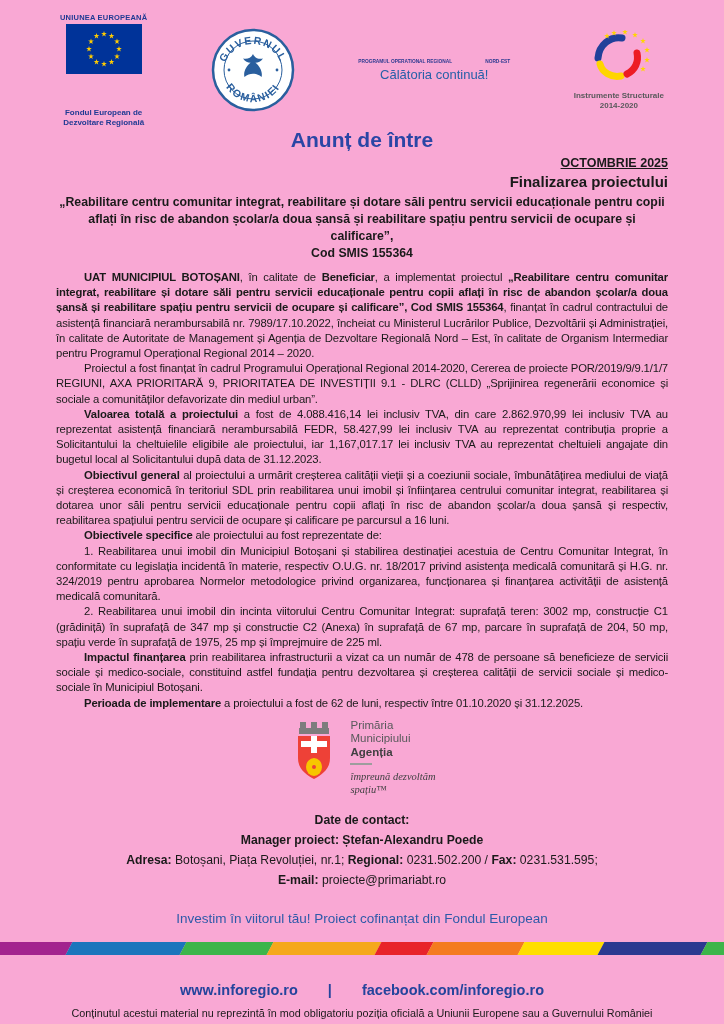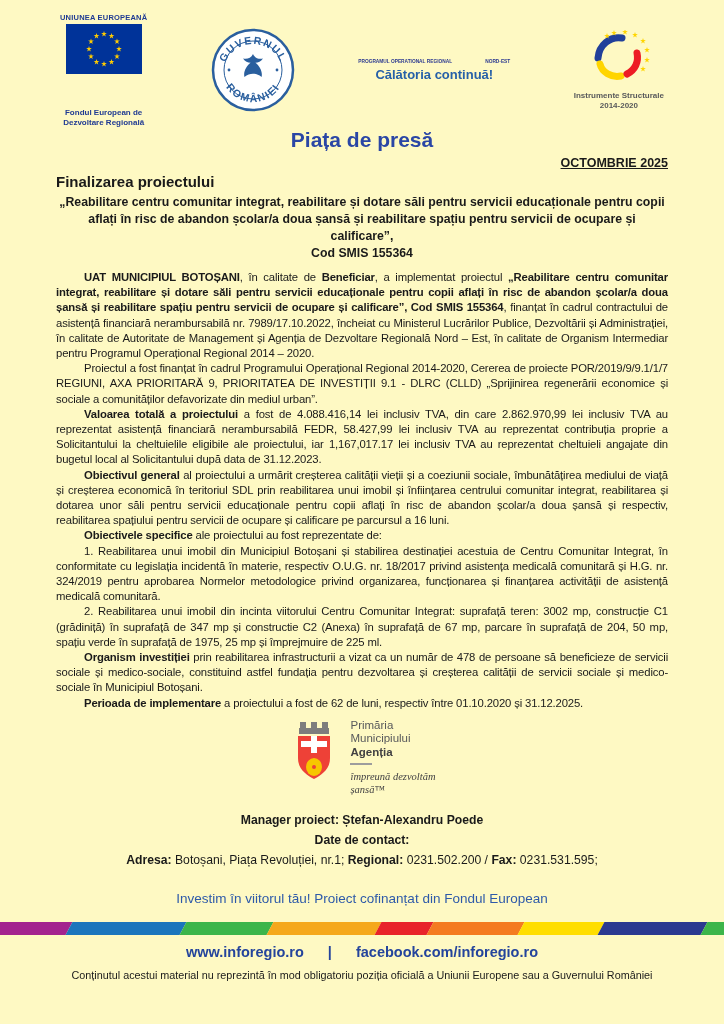--- a/index.html
+++ b/index.html
@@ -1,20 +1,20 @@
 <!DOCTYPE html>
 <html lang="ro" style="--title-blue: #2a46a5; --regio-blue: #2b3990; --statement-blue: #2e5aa9; --link-blue: #24449c; --text-black: #1a1a1a;"><head>
 <meta charset="utf-8">
 <style>
   html,body{margin:0;padding:0;background:#ffffff;}
   .page{
     position:relative;
     width:724px;height:1024px;
     margin:0 auto;
-    background:#fef9c3;
+    background:#f9a8d4;
     font-family:"Liberation Sans",sans-serif;
     color:var(--text-black,#1a1a1a);
     overflow:hidden;
     box-sizing:border-box;
     padding:24px 56px 0 56px;
   }
   
   .logo-row{display:flex;align-items:center;justify-content:space-between;height:92px;padding:0 4px;}
   .logo-block{display:flex;flex-direction:column;align-items:center;gap:2px;}
   .eu-caption-top{font-size:7.5px;font-weight:bold;color:#1f3a93;letter-spacing:.2px;}
@@ -22,48 +22,48 @@
   .gov-seal svg{display:block;}
   
   .regio{display:flex;flex-direction:column;align-items:center;}
   .regio-word{display:flex;align-items:center;line-height:1;}
   .regio-word .word{font-size:41px;font-weight:800;color:var(--regio-blue,#2b3990);letter-spacing:-1.5px;}
   .regio-o{position:relative;width:34px;height:34px;border-radius:50%;margin-left:2px;margin-top:-4px;
     background:conic-gradient(from -30deg,#2b3990,#1b75bc,#00a79d,#8dc63f,#ffde00,#f7941d,#ed1c24,#92278f,#2b3990);}
   .regio-o-hole{position:absolute;inset:9px;background:#fff;border-radius:50%;}
   .regio-o-diamond{position:absolute;width:12px;height:12px;background:#fff;left:11px;top:-3px;transform:rotate(45deg);}
   .regio-sub{display:flex;justify-content:space-between;width:152px;font-size:4.8px;font-weight:bold;color:var(--regio-blue,#2b3990);margin-top:1px;}
-  .regio-tagline{font-size:13px;font-weight:700;color:#2660a8;margin-top:3px;}
+  .regio-tagline{font-size:13px;font-weight:400;color:#2660a8;margin-top:3px;}
   
   .is-caption{font-size:8px;font-weight:bold;color:#58595b;text-align:center;line-height:10px;margin-top:1px;}
   
   .doc-title{margin:12px 0 0 0;text-align:center;font-size:21px;font-weight:bold;color:var(--title-blue,#2a46a5);}
   .doc-date{text-align:right;font-size:12.5px;font-weight:bold;margin-top:4px;text-decoration:underline;}
-  .doc-heading{margin:3px 0 0 0;text-align:left;font-size:15px;font-weight:bold;color:#1a1a1a;}
+  .doc-heading{margin:3px 0 0 0;text-align:right;font-size:15px;font-weight:bold;color:#1a1a1a;}
   .project-title{margin-top:4px;text-align:center;font-size:12.3px;font-weight:bold;line-height:17px;}
   .project-code{text-align:center;font-size:12.3px;font-weight:bold;line-height:17px;}
   
   .body-text{margin-top:8px;}
   .para{margin:0;font-size:11.3px;line-height:15.2px;text-align:justify;text-indent:28px;letter-spacing:-0.15px;}
   .para .b{font-weight:bold;}
   
   .city-logo{display:flex;justify-content:center;align-items:flex-start;gap:10px;margin-top:8px;}
   .city-text{display:flex;flex-direction:column;}
   .city-name{font-size:11.5px;color:#58595b;line-height:13.5px;}
   .city-name.bold{font-weight:bold;color:#414042;}
   .city-sep{width:22px;height:2px;background:#9d9d9d;margin:4px 0 5px 0;}
   .city-slogan{font-family:"Liberation Serif",serif;font-style:italic;font-size:10.5px;color:#414042;line-height:13px;}
   
   .contact{margin-top:14px;text-align:center;font-size:12.2px;line-height:20px;}
   .contact .b{font-weight:bold;}
   
   .statement{margin-top:18px;text-align:center;font-size:13.5px;line-height:21px;color:var(--statement-blue,#2e5aa9);}
   .stripe{margin:13px -56px 0 -56px;height:13px;display:flex;overflow:hidden;}
   .stripe .seg{height:100%;transform:skewX(-28deg);}
-  .links-row{margin-top:9px;display:flex;justify-content:center;align-items:center;gap:24px;
+  .links-row{margin-top:27px;display:flex;justify-content:center;align-items:center;gap:30px;
     font-size:14.5px;font-weight:bold;color:var(--link-blue,#24449c);}
   .links-row a{color:var(--link-blue,#24449c);text-decoration:none;}
   .disclaimer{margin-top:9px;text-align:center;font-size:10.8px;color:#1a1a1a;}
 </style>
 </head>
 <body>
 
 <div class="page">
 
   <div class="logo-row">
@@ -144,35 +144,35 @@
             <use href="#star" x="27" y="6"></use>
         </g>
       </svg>
       <span class="is-caption">
         <span>Instrumente Structurale</span><br>
         <span>2014-2020</span>
       </span>
     </div>
   </div>
 
-  <h1 class="doc-title">Piața de presă</h1>
+  <h1 class="doc-title">Anunț de între</h1>
   <div class="doc-date">OCTOMBRIE 2025</div>
   <h2 class="doc-heading">Finalizarea proiectului</h2>
   <div class="project-title">„Reabilitare centru comunitar integrat, reabilitare și dotare săli pentru servicii educaționale pentru copii aflați în risc de abandon școlar/a doua șansă și reabilitare spațiu pentru servicii de ocupare și calificare”,</div>
   <div class="project-code">Cod SMIS 155364</div>
 
   <div class="body-text">
     <p class="para"><span class="b">UAT MUNICIPIUL BOTOȘANI</span><span>, în calitate de </span><span class="b">Beneficiar</span><span>, a implementat proiectul </span><span class="b">„Reabilitare centru comunitar integrat, reabilitare și dotare săli pentru servicii educaționale pentru copii aflați în risc de abandon școlar/a doua șansă și reabilitare spațiu pentru servicii de ocupare și calificare”, Cod SMIS 155364</span><span>, finanțat în cadrul contractului de asistență financiară nerambursabilă nr. 7989/17.10.2022, încheiat cu Ministerul Lucrărilor Publice, Dezvoltării și Administrației, în calitate de Autoritate de Management și Agenția de Dezvoltare Regională Nord – Est, în calitate de Organism Intermediar pentru Programul Operațional Regional 2014 – 2020.</span></p>
     <p class="para"><span>Proiectul a fost finanțat în cadrul Programului Operațional Regional 2014-2020, Cererea de proiecte POR/2019/9/9.1/1/7 REGIUNI, AXA PRIORITARĂ 9, PRIORITATEA DE INVESTIȚII 9.1 - DLRC (CLLD) „Sprijinirea regenerării economice și sociale a comunităților defavorizate din mediul urban”.</span></p>
     <p class="para"><span class="b">Valoarea totală a proiectului</span><span> a fost de 4.088.416,14 lei inclusiv TVA, din care 2.862.970,99 lei inclusiv TVA au reprezentat asistență financiară nerambursabilă FEDR, 58.427,99 lei inclusiv TVA au reprezentat contribuția proprie a Solicitantului la cheltuielile eligibile ale proiectului, iar 1,167,017.17 lei inclusiv TVA au reprezentat cheltuieli angajate din bugetul local al Solicitantului după data de 31.12.2023.</span></p>
     <p class="para"><span class="b">Obiectivul general</span><span> al proiectului a urmărit creșterea calității vieții și a coeziunii sociale, îmbunătățirea mediului de viață și creșterea economică în teritoriul SDL prin reabilitarea unui imobil și înființarea centrului comunitar integrat, reabilitarea și dotarea unor săli pentru servicii educaționale pentru copii aflați în risc de abandon școlar/a doua șansă și respectiv, reabilitarea spațiului pentru servicii de ocupare și calificare pe parcursul a 16 luni.</span></p>
     <p class="para"><span class="b">Obiectivele specifice</span><span> ale proiectului au fost reprezentate de:</span></p>
     <p class="para"><span>1. Reabilitarea unui imobil din Municipiul Botoșani și stabilirea destinației acestuia de Centru Comunitar Integrat, în conformitate cu legislația incidentă în materie, respectiv O.U.G. nr. 18/2017 privind asistența medicală comunitară și H.G. nr. 324/2019 pentru aprobarea Normelor metodologice privind organizarea, funcționarea și finanțarea activității de asistență medicală comunitară.</span></p>
     <p class="para"><span>2. Reabilitarea unui imobil din incinta viitorului Centru Comunitar Integrat: suprafață teren: 3002 mp, construcție C1 (grădiniță) în suprafață de 347 mp și constructie C2 (Anexa) în suprafață de 67 mp, parcare în suprafață de 204, 50 mp, spațiu verde în suprafață de 1975, 25 mp și împrejmuire de 225 ml.</span></p>
-    <p class="para"><span class="b">Organism investiției</span><span> prin reabilitarea infrastructurii a vizat ca un număr de 478 de persoane să beneficieze de servicii sociale și medico-sociale, constituind astfel fundația pentru dezvoltarea și creșterea calității de servicii sociale și medico-sociale în Municipiul Botoșani.</span></p>
+    <p class="para"><span class="b">Impactul finanțarea</span><span> prin reabilitarea infrastructurii a vizat ca un număr de 478 de persoane să beneficieze de servicii sociale și medico-sociale, constituind astfel fundația pentru dezvoltarea și creșterea calității de servicii sociale și medico-sociale în Municipiul Botoșani.</span></p>
     <p class="para"><span class="b">Perioada de implementare</span><span> a proiectului a fost de 62 de luni, respectiv între 01.10.2020 și 31.12.2025.</span></p>
   </div>
 
   <div class="city-logo">
     <svg width="52" height="76" viewBox="0 0 52 76">
       <g fill="#7d7d7d">
         <rect x="11" y="9" width="30" height="6"></rect>
         <rect x="12" y="3" width="6" height="6"></rect>
           <rect x="23" y="3" width="6" height="6"></rect>
           <rect x="34" y="3" width="6" height="6"></rect>
@@ -182,28 +182,29 @@
       <rect x="13" y="22" width="26" height="6" fill="#ffffff"></rect>
       <ellipse cx="26" cy="48" rx="8" ry="9" fill="#F7C600"></ellipse>
       <circle cx="26" cy="48" r="2" fill="#EE4137"></circle>
     </svg>
     <div class="city-text">
       <span class="city-name">Primăria</span>
       <span class="city-name">Municipiului</span>
       <span class="city-name bold">Agenția</span>
       <span class="city-sep"></span>
       <span class="city-slogan">împreună dezvoltăm</span>
-      <span class="city-slogan">șansă™</span>
+      <span class="city-slogan">spațiu™</span>
     </div>
   </div>
 
   <div class="contact">
+    <div><span class="b">Date de contact:</span></div>
     <div><span class="b">Manager proiect: Ștefan-Alexandru Poede</span></div>
-    <div><span class="b">Date de contact:</span></div>
     <div><span class="b">Adresa:</span><span> Botoșani, Piața Revoluției, nr.1; </span><span class="b">Regional:</span><span> 0231.502.200 / </span><span class="b">Fax:</span><span> 0231.531.595;</span></div>
+    <div><span class="b">E-mail:</span><span> proiecte@primariabt.ro</span></div>
   </div>
 
   <div class="statement">
     <div>Investim în viitorul tău! Proiect cofinanțat din Fondul European</div>
   </div>
 
   <div class="stripe" id="stripe">
       <div class="seg" style="background: rgb(163, 35, 142); flex: 0 0 10.7%; margin-left: -8px;"></div>
       <div class="seg" style="background: rgb(27, 117, 188); flex: 0 0 15.7%;"></div>
       <div class="seg" style="background: rgb(60, 181, 74); flex: 0 0 12%;"></div>

